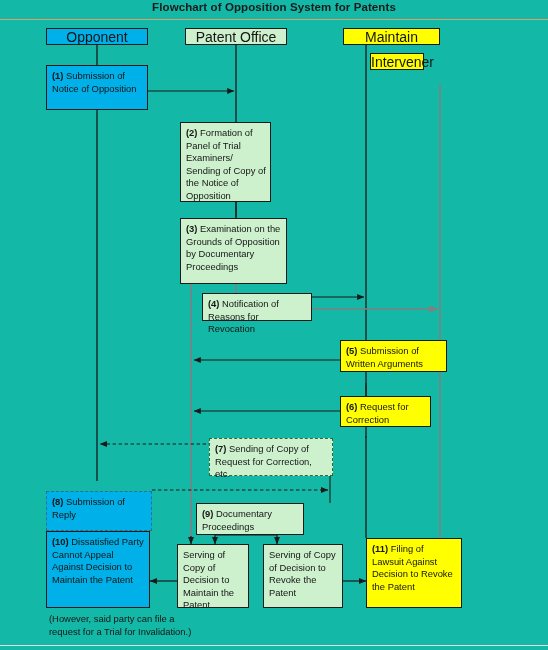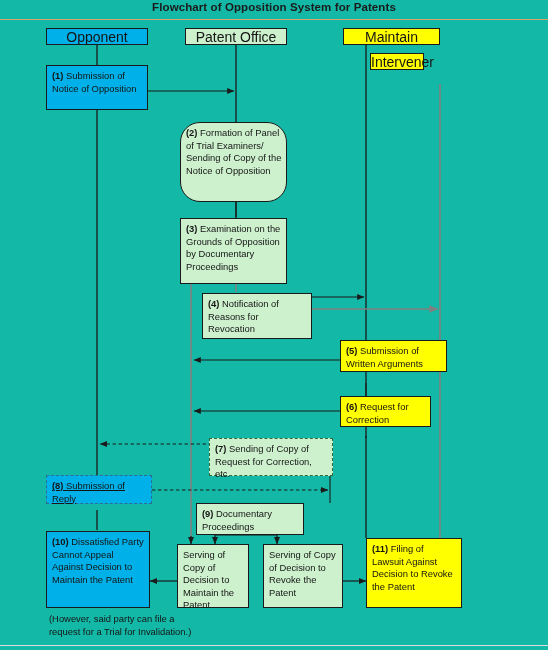--- a/index.html
+++ b/index.html
@@ -174,51 +174,51 @@
   </div>
   <div class="lane-head fill-yellow" style="left:370px; top:53px; width:54px;  height:17px;">
     <span>Intervener</span>
   </div>
 
   <div class="node fill-cyan" style="left:46px; top:65px; width:102px; height:45px;">
     <span class="num">(1) </span>
     <span>Submission of Notice of Opposition</span>
   </div>
 
-  <div class="node fill-green" style="left:180px; top:122px; width:107px; height:80px;border-radius:20px;">
+  <div class="node fill-green" style="left:180px; top:122px; width:91px; height:80px;">
     <span class="num">(2) </span>
     <span>Formation of Panel of Trial Examiners/ Sending of Copy of the Notice of Opposition</span>
   </div>
 
   <div class="node fill-green" style="left:180px; top:218px; width:107px; height:66px;">
     <span class="num">(3) </span>
     <span>Examination on the Grounds of Opposition by Documentary Proceedings</span>
   </div>
 
-  <div class="node fill-green" style="left:202px; top:293px; width:110px; height:46px;">
+  <div class="node fill-green" style="left:202px; top:293px; width:110px; height:28px;">
     <span class="num">(4) </span>
     <span>Notification of Reasons for Revocation</span>
   </div>
 
   <div class="node fill-yellow" style="left:340px; top:340px; width:107px; height:32px;">
     <span class="num">(5) </span>
     <span>Submission of Written Arguments</span>
   </div>
 
   <div class="node fill-yellow" style="left:340px; top:396px; width:91px; height:31px;">
     <span class="num">(6) </span>
     <span>Request for Correction</span>
   </div>
 
   <div class="node fill-green dashed dashed-green" style="left:209px; top:438px; width:124px; height:38px;">
     <span class="num">(7) </span>
     <span>Sending of Copy of Request for Correction, etc.</span>
   </div>
 
-  <div class="node fill-cyan dashed dashed-cyan" style="left:46px; top:475px; width:106px; height:29px;text-decoration:underline;">
+  <div class="node fill-cyan dashed dashed-cyan" style="left:46px; top:491px; width:106px; height:40px;">
     <span class="num">(8) </span>
     <span>Submission of Reply</span>
   </div>
 
   <div class="node fill-green" style="left:196px; top:503px; width:108px; height:32px;">
     <span class="num">(9) </span>
     <span>Documentary Proceedings</span>
   </div>
 
   <div class="node fill-cyan" style="left:46px; top:531px; width:104px; height:77px;">

